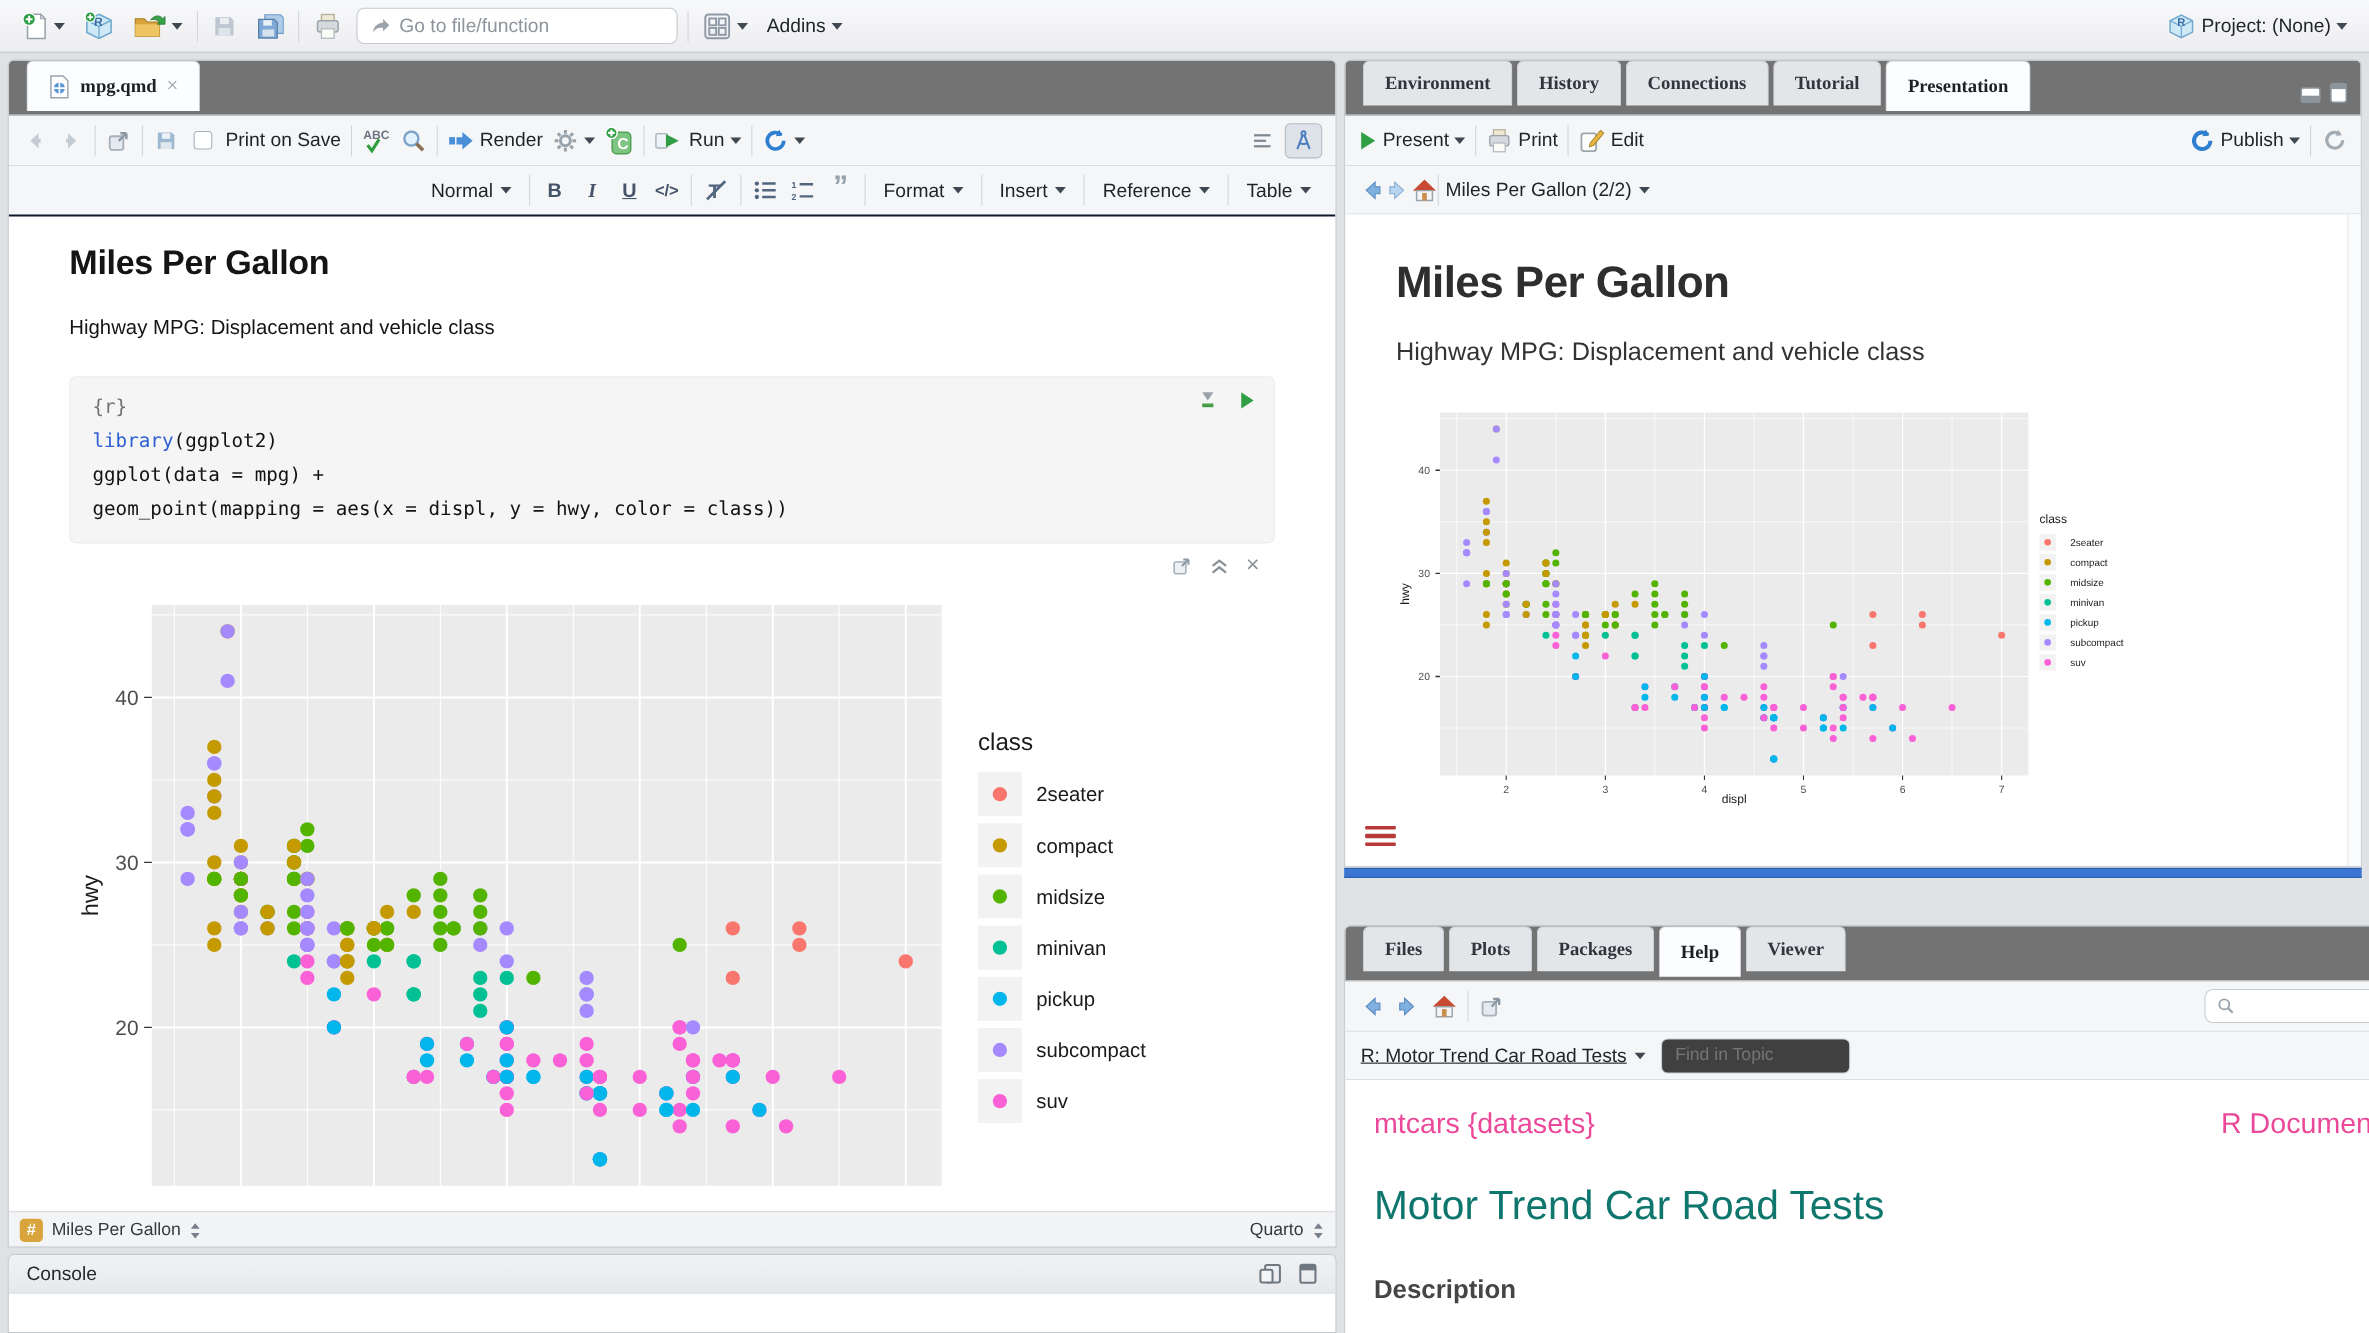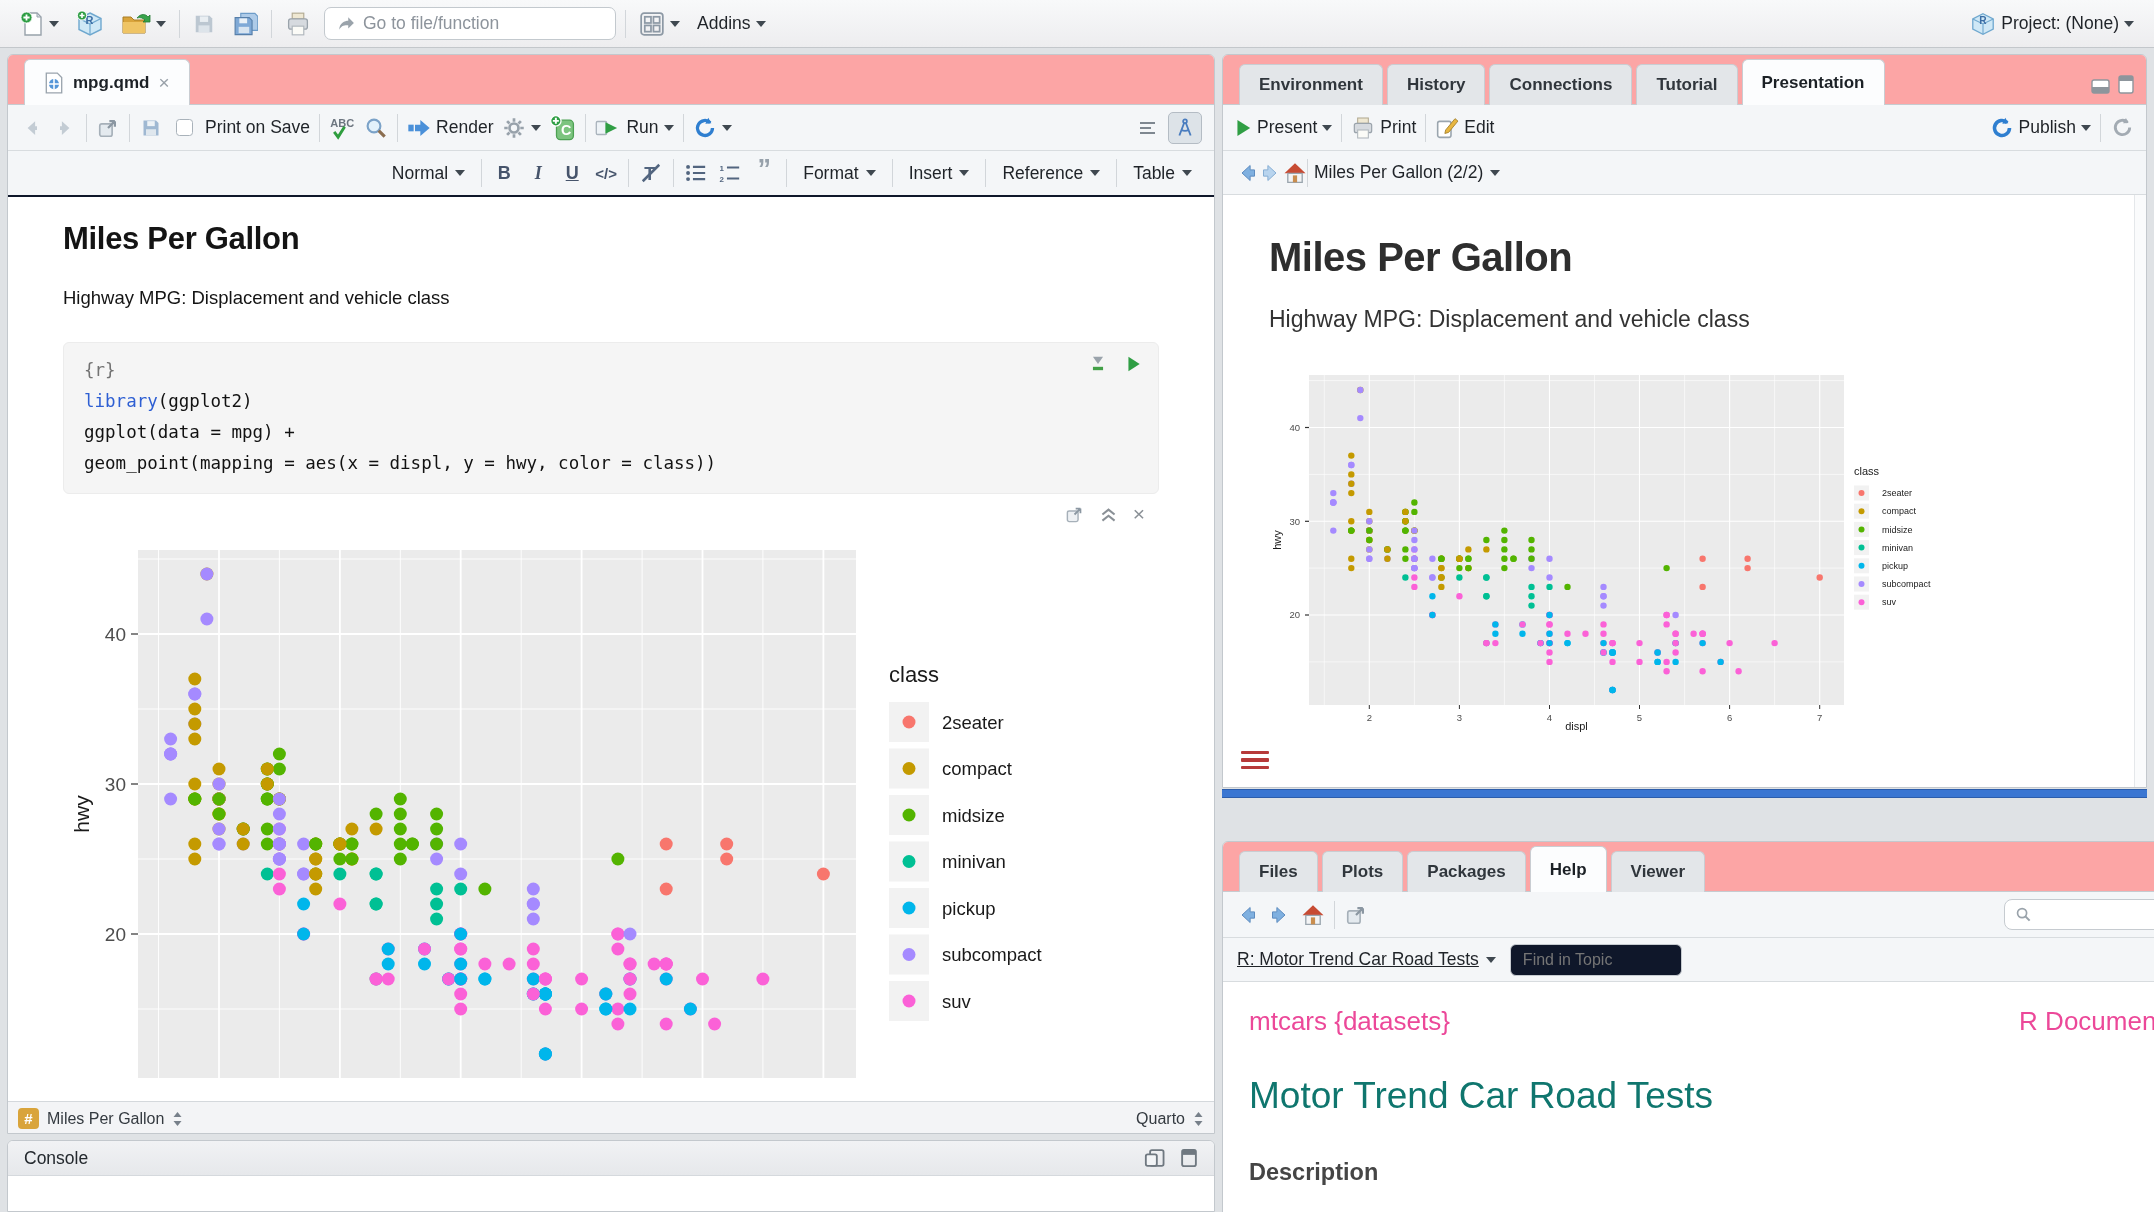--- a/index.html
+++ b/index.html
@@ -16,22 +16,22 @@
   .car { width:0; height:0; border-left:5px solid transparent; border-right:5px solid transparent;
     border-top:6px solid #3f4850; display:inline-block; }
   .sepv { width:1px; height:28px; background:#d2d6da; }
   .goto-box { display:flex; align-items:center; gap:8px; width:292px; height:33px; background:#fff;
     border:1px solid #c3c9ce; border-radius:7px; padding:0 12px; }
   .goto-box .ph { color:#8d949c; font-size:17.5px; }
   .spacer { flex:1; }
 
   
   .pane { position:absolute; background:#fff; border:1px solid #c3c8cd; border-radius:6px 6px 0 0; overflow:hidden; }
-  .tabstrip { height:50px; background:#fca5a5; border-bottom:1px solid #c6cbd0; display:flex;
-    align-items:flex-end; padding:0 0 0 16px; gap:4px; position:relative; }
+  .tabstrip { height:50px; background:#737373; border-bottom:1px solid #c6cbd0; display:flex;
+    align-items:flex-start; padding:0 0 0 16px; gap:4px; position:relative;font-family:Liberation Serif, serif; }
   .tab { height:41px; display:flex; align-items:center; gap:9px; padding:0 19px;
     border:1px solid #c9cdd2; border-bottom:none; border-radius:6px 6px 0 0; background:#e3e6e9;
     font-weight:700; font-size:17px; color:#30363c; margin-bottom:-1px; }
   .tab.active { background:#fcfdfe; height:46px; color:#1c2126; }
   .minmax { position:absolute; right:12px; bottom:10px; display:flex; gap:8px; align-items:flex-end; }
   .toolbar { height:46px; display:flex; align-items:center; gap:9px; padding:0 12px;
     background:#f4f6f8; border-bottom:1px solid #d8dcdf; }
   .icbtn { display:flex; align-items:center; justify-content:center; min-width:24px; height:32px; gap:5px; }
 
   
@@ -71,21 +71,21 @@
   .slide-title { font-size:40px; font-weight:700; color:#2e2e2e; letter-spacing:-0.5px; }
   .slide-sub { margin-top:26px; font-size:23px; color:#333; }
   .pres-plot { position:absolute; left:46px; top:176px; }
   .hamburger { position:absolute; left:18px; bottom:16px; width:28px; }
   .hamburger div { height:3.5px; background:#b73a3a; margin-bottom:4px; border-radius:1px; }
 
   .navrow { height:44px; display:flex; align-items:center; padding:0 12px;
     background:#f4f6f8; border-bottom:1px solid #d8dcdf; font-size:17px; }
   .topicrow { height:44px; display:flex; align-items:center; gap:14px; padding:0 14px;
     background:#f4f6f8; border-bottom:1px solid #d8dcdf; font-size:16.5px; }
-  .find-input { width:172px; height:32px; border:1px solid #c6cbd0; border-radius:6px; background:#0f172a;
+  .find-input { width:172px; height:32px; border:1px solid #c6cbd0; border-radius:6px; background:#404040;
     font-size:16px; color:#9aa0a6; padding:0 12px; font-family:"Liberation Sans",sans-serif; }
   .searchpill { display:flex; align-items:center; gap:7px; width:205px; height:31px; background:#fff;
     border:1px solid #c6cbd0; border-radius:8px; padding:0 10px; }
   .searchpill input { border:none; outline:none; width:150px; font-size:15px; }
 
   .help-body { position:relative; height:272px; background:#fff; padding:24px 26px 0; }
   .help-row { display:flex; justify-content:space-between; font-size:26px; color:#ec4899; padding-right:18px; }
   .help-title { margin-top:38px; font-size:37px; color:#0f766e; font-weight:400; }
   .help-desc { margin-top:42px; font-size:23.5px; font-weight:700; color:#454545; }
 

